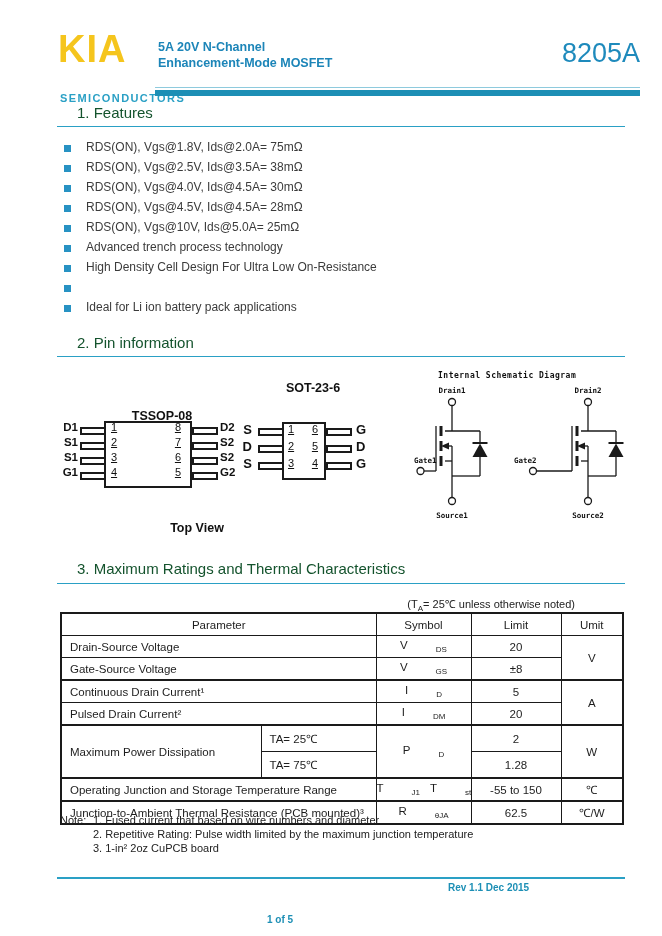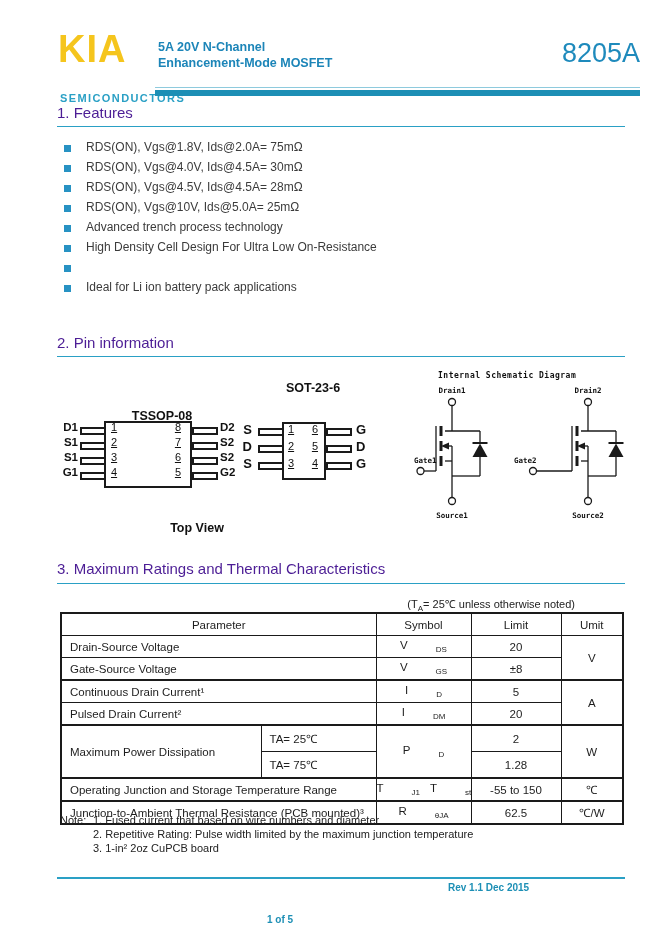--- a/index.html
+++ b/index.html
@@ -12,21 +12,21 @@
 
   
   .logo { left:58px; top:28px; font-size:38px; font-weight:800; color:#F5C51D; letter-spacing:1px; }
   .logo-sub { left:60px; top:92px; font-size:11px; font-weight:bold; color:#2AA0C5; letter-spacing:1.4px; }
   .doc-title { left:158px; top:39px; font-size:12.5px; font-weight:bold; color:#1C85B8; line-height:16px; }
   .part-number { left:430px; top:38px; width:210px; text-align:right; font-size:27px; color:#1E8ABC; }
   .header-line-thin { left:155px; top:87px; width:485px; height:1px; background:#8ecadd; }
   .header-bar { left:155px; top:90px; width:485px; height:6px; background:#1D8FB5; }
 
   
-  .sec-heading { font-size:15px; color:#4c1d95; }
+  .sec-heading { font-size:15px; color:#14532d;margin-left:20px; }
   .sec-rule { left:57px; width:568px; height:1px; background:#2AA0C5; }
 
   
   .features-list { left:60px; top:140px; width:520px; }
   .feature-row { display:flex; align-items:flex-start; height:20px; }
   .bullet { width:7px; height:7px; background:#2792C3; margin:5px 0 0 4px; flex:none; }
   .feature-text { margin-left:15px; font-size:12px; color:#3b3b3b; }
 
   
   .pkg-name { font-weight:bold; font-size:12.5px; color:#111; text-align:center; }
@@ -79,20 +79,24 @@
   <div class="abs header-line-thin"></div>
   <div class="abs header-bar"></div>
 
   <div class="abs sec-heading" style="left:57px; top:104px;">1. Features</div>
   <div class="abs sec-rule" style="top:126px;"></div>
 
   <div class="abs features-list">
     <div class="feature-row">
         <span class="bullet"></span>
         <span class="feature-text">RDS(ON), Vgs@1.8V, Ids@2.0A= 75mΩ</span>
+      </div>
+    <div class="feature-row">
+        <span class="bullet"></span>
+        <span class="feature-text">RDS(ON), Vgs@2.5V, Ids@3.5A= 38mΩ</span>
       </div>
     <div class="feature-row">
         <span class="bullet"></span>
         <span class="feature-text">RDS(ON), Vgs@4.0V, Ids@4.5A= 30mΩ</span>
       </div>
     <div class="feature-row">
         <span class="bullet"></span>
         <span class="feature-text">RDS(ON), Vgs@4.5V, Ids@4.5A= 28mΩ</span>
       </div>
     <div class="feature-row">

